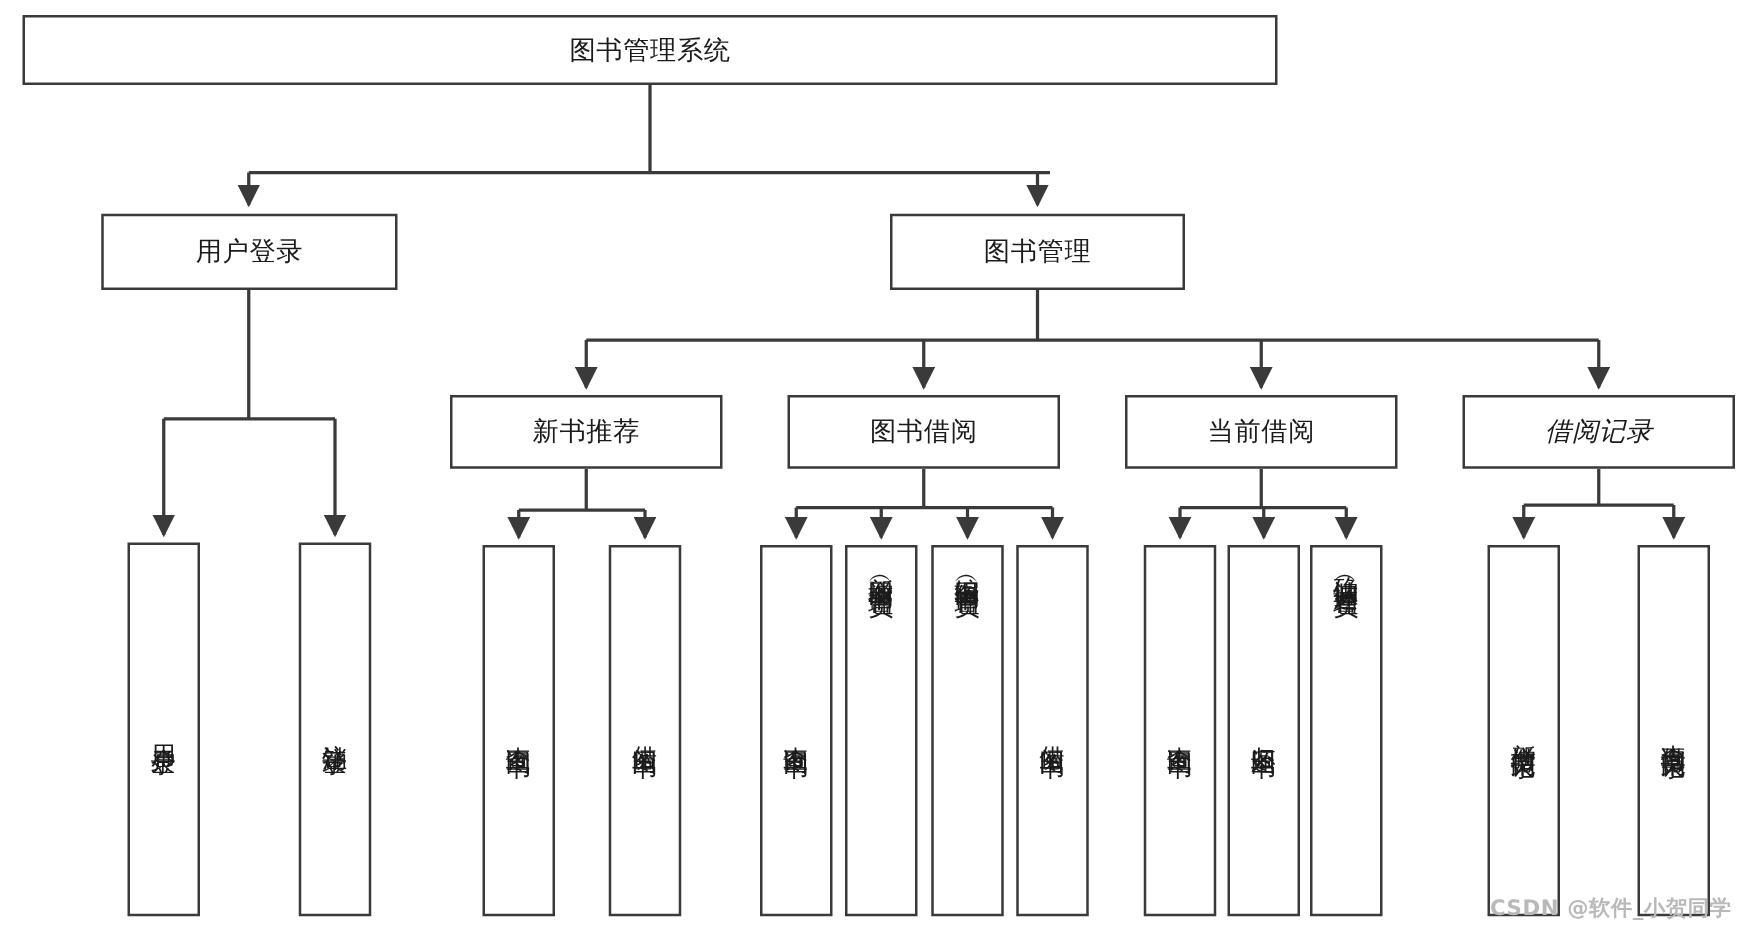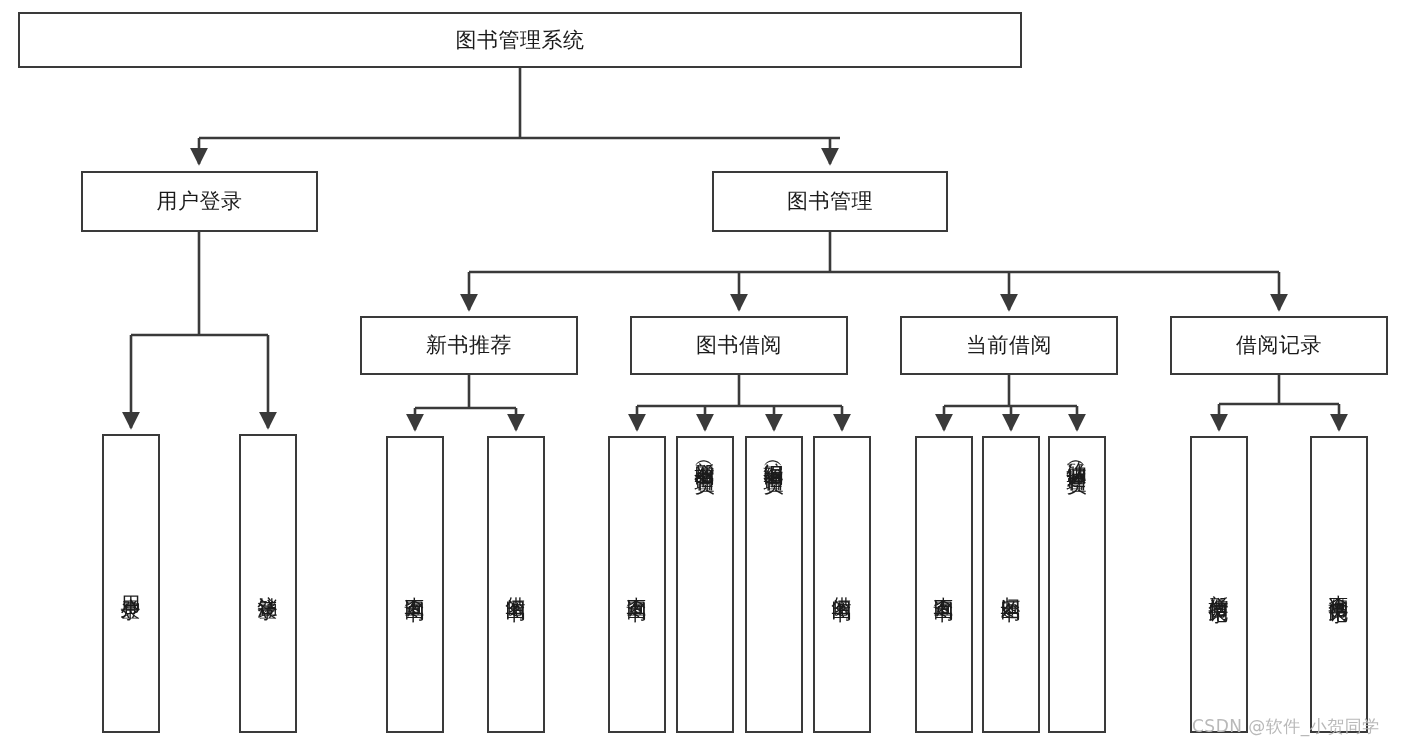--- a/index.html
+++ b/index.html
@@ -62,20 +62,21 @@
   .node.vert.centered {
     align-items: center;
     padding-top: 0;
   }
   .watermark {
     position: absolute;
     font-size: 17px;
     color: #b9b9b9;
     white-space: nowrap;
     letter-spacing: 0.5px;
+    font-weight: bold;
   }
 </style>
 </head>
 <body>
 
 <div id="canvas">
 
   <svg id="edges" viewBox="0 0 1405 747" width="1405" height="747">
     <defs>
       <marker id="arrow" viewBox="0 0 10 10" refX="9" refY="5" markerWidth="7" markerHeight="7" orient="auto-start-reverse">
@@ -143,21 +144,21 @@
   </div>
 
   <div class="node horiz" style="left:900px; top:316px; width:218px; height:59px;">
     <span class="lbl">当前借阅</span>
   </div>
 
   <div class="node horiz" style="left:630px; top:316px; width:218px; height:59px;">
     <span class="lbl">图书借阅</span>
   </div>
 
-  <div class="node horiz" style="left:1170px; top:316px; width:218px; height:59px;">
+  <div class="node horiz" style="left:1170px; top:316px; width:218px; height:59px;font-style:italic;">
     <span class="lbl">借阅记录</span>
   </div>
 
   <div class="node vert centered" style="left:102px; top:434px; width:58px; height:299px;">
     <span class="lbl">用户登录</span>
   </div>
 
   <div class="node vert centered" style="left:239px; top:434px; width:58px; height:299px;">
     <span class="lbl">注销登录</span>
   </div>

